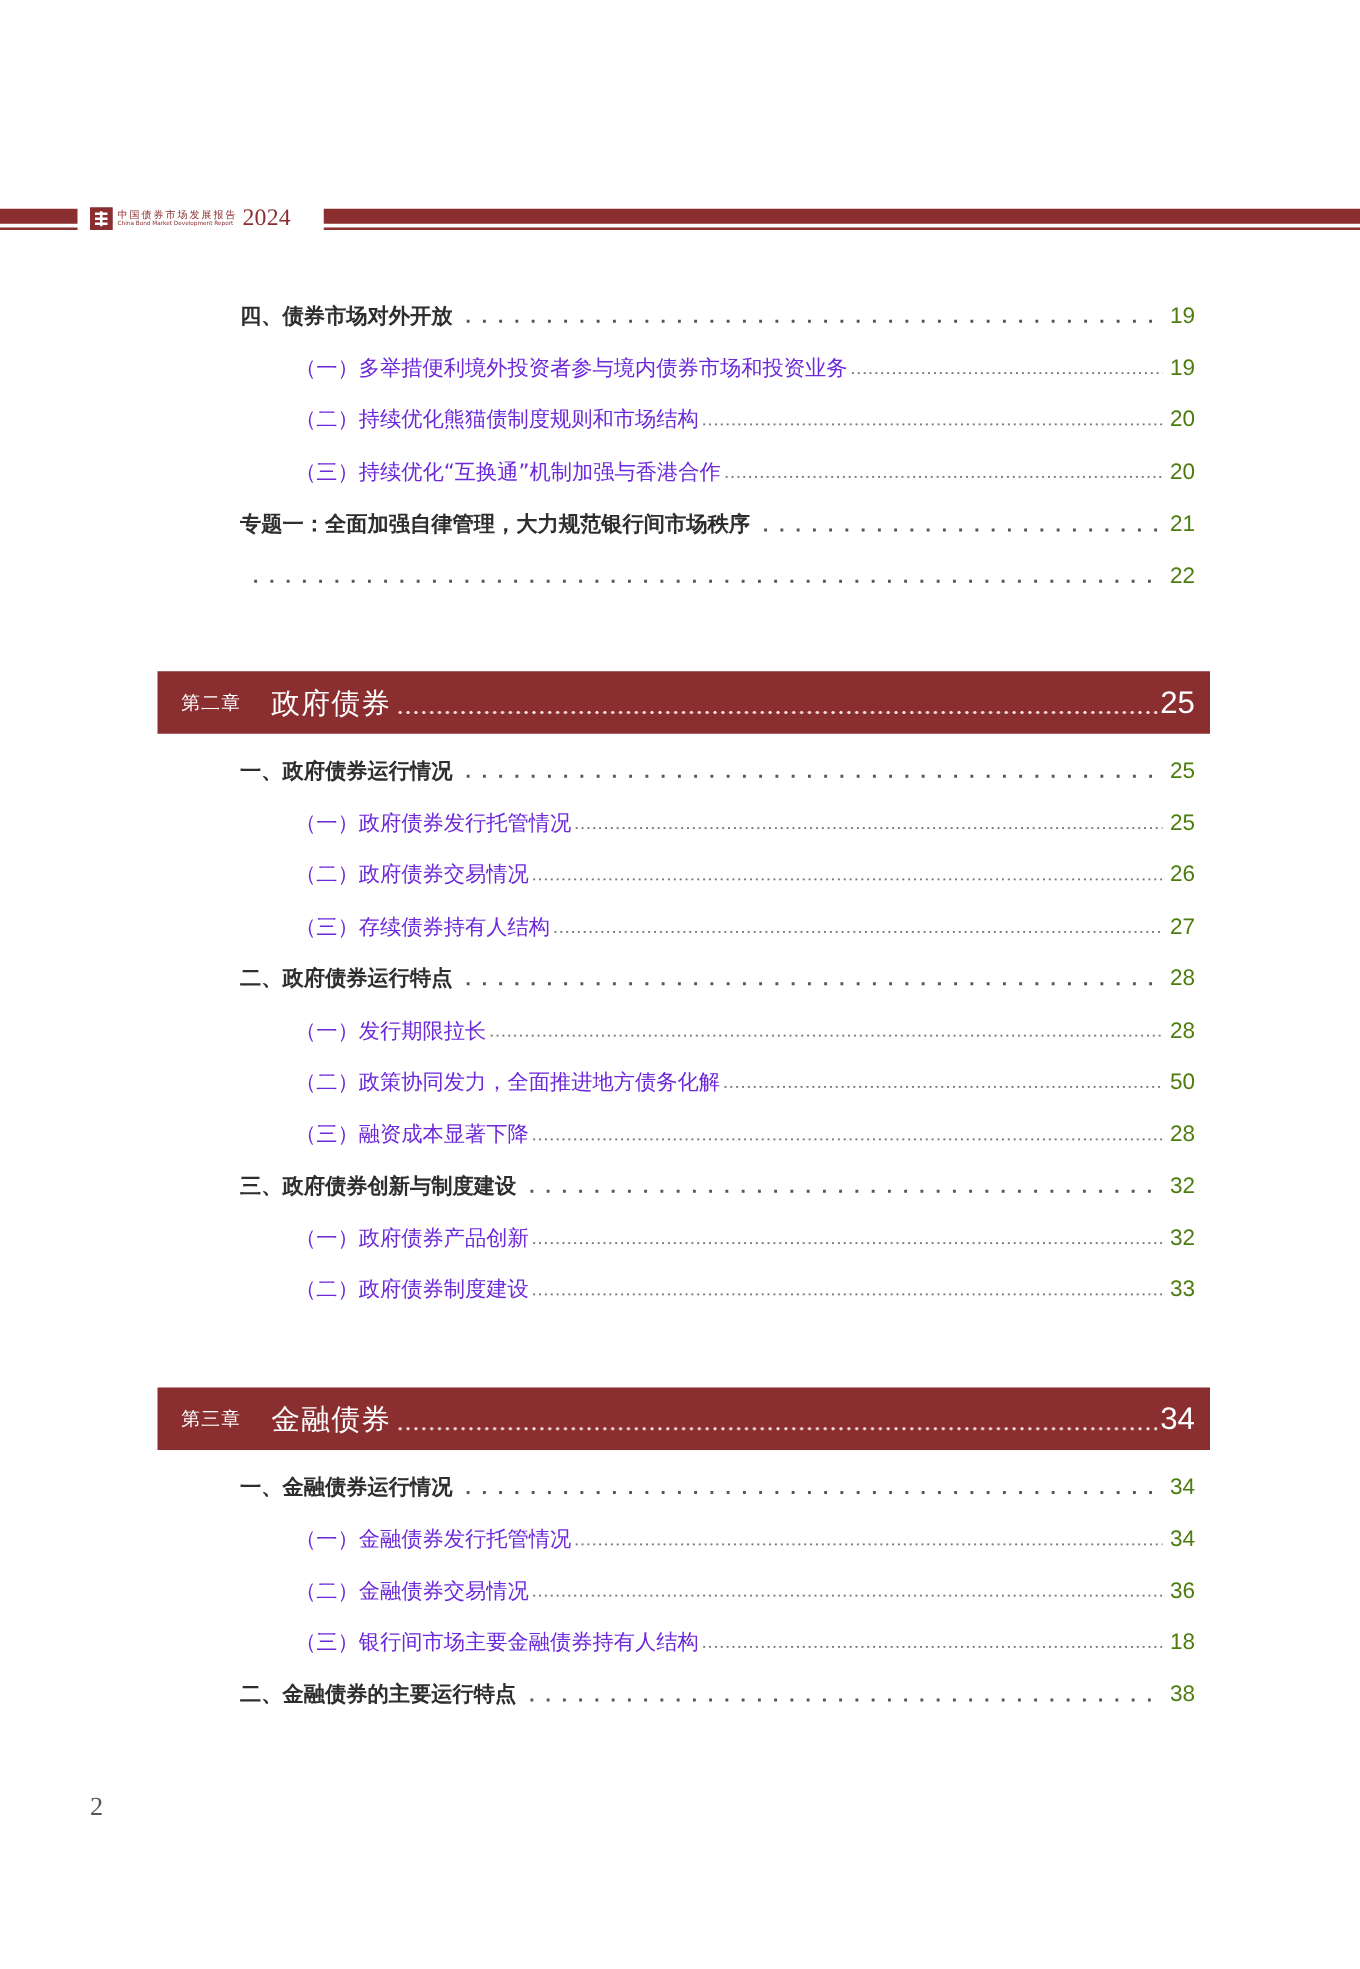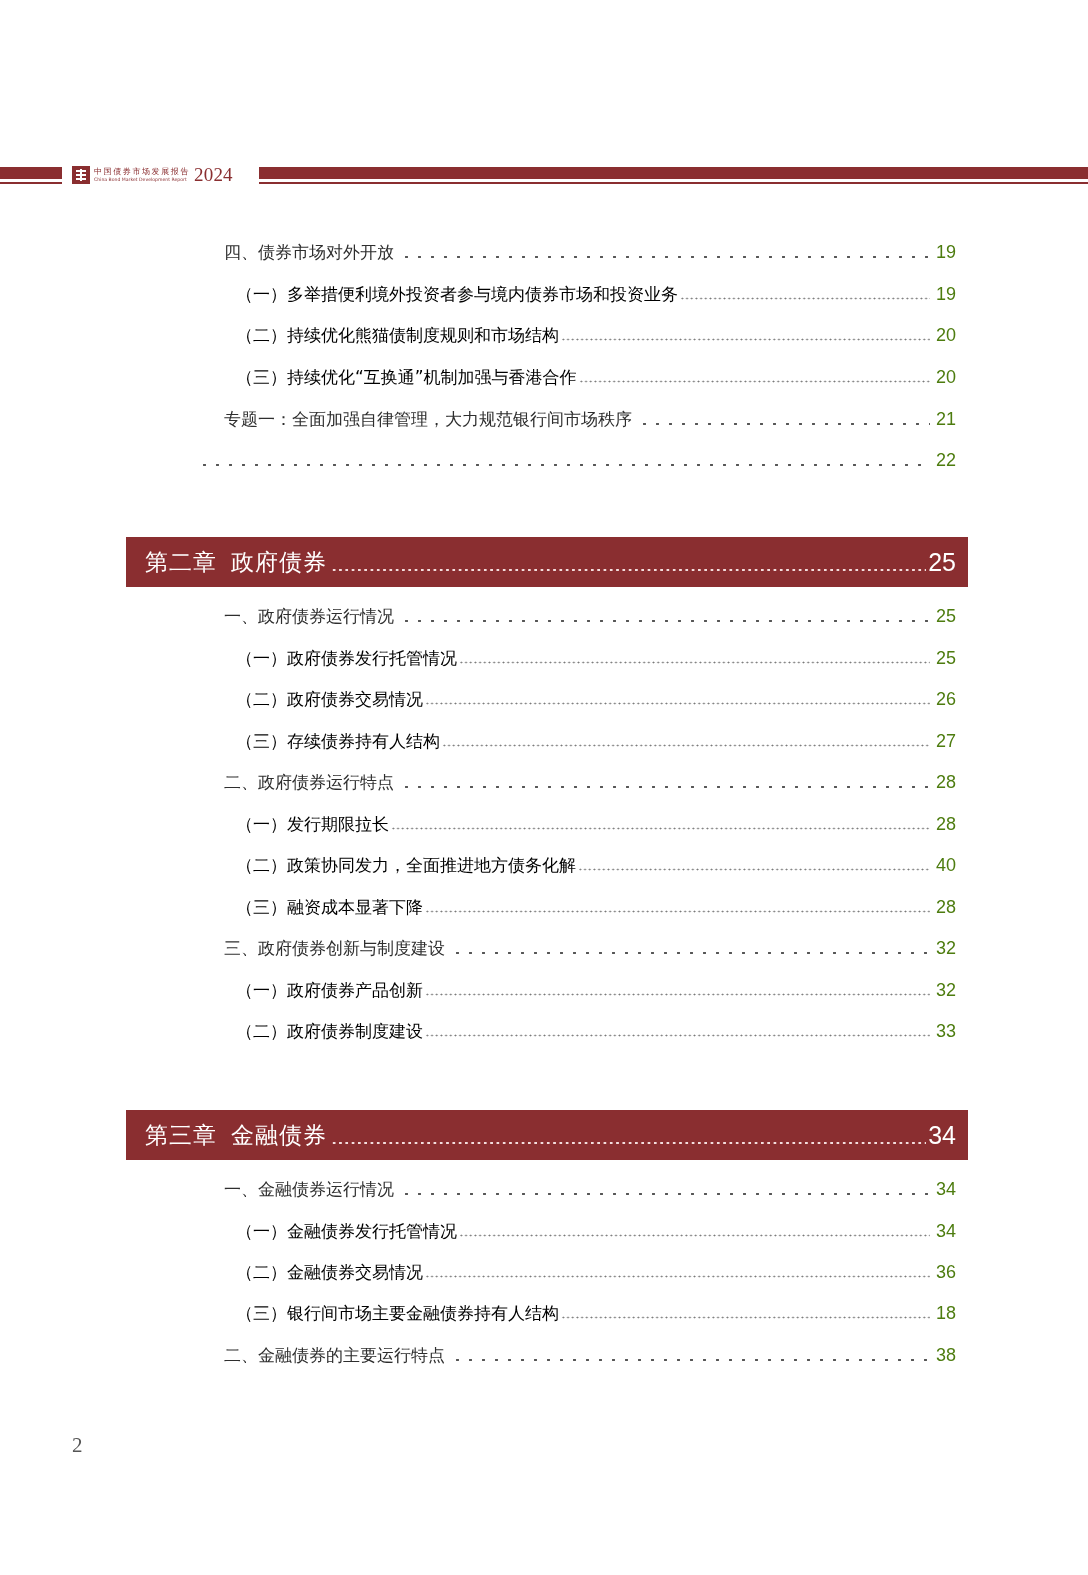--- a/index.html
+++ b/index.html
@@ -99,26 +99,25 @@
       align-items: center;
       font-size: 17px;
       white-space: nowrap;
     }
     .toc-row.sub {
       left: 236px;
       width: 720px;
     }
     .toc-row .t {
       flex: 0 0 auto;
-      color: #000000;
+      color: #6d28d9;
     }
     .toc-row.l1 .t {
-      font-weight: normal;
+      font-weight: bold;
       color: #2e2e2e;
-      margin-left: 32px;
     }
     .toc-row .leader {
       flex: 1 1 auto;
       height: 26px;
       margin: 0 4px 0 6px;
       background-repeat: repeat-x;
       background-position: left 16px;
     }
     .toc-row.l1 .leader {
       background-image: radial-gradient(circle, #555 1.1px, transparent 1.5px);
@@ -146,23 +145,23 @@
       height: 50px;
       background: #8a2e30;
       display: flex;
       align-items: center;
       box-sizing: border-box;
       padding: 0 12px 0 19px;
       color: #ffffff;
       white-space: nowrap;
     }
     .chapter .ch-num {
-      font-size: 23px;
+      font-size: 15px;
       letter-spacing: 1px;
-      margin-right: 14px;
+      margin-right: 24px;
     }
     .chapter .ch-title {
       font-size: 23px;
       letter-spacing: 1px;
     }
     .chapter .ch-leader {
       flex: 1 1 auto;
       height: 50px;
       margin: 0 2px 0 4px;
       background-image: radial-gradient(circle, #f3dede 1.1px, transparent 1.5px);
@@ -268,21 +267,21 @@
     <span class="pg">28</span>
   </div>
   <div class="toc-row sub" style="top:811px">
     <span class="t">（一）发行期限拉长</span>
     <span class="leader"></span>
     <span class="pg">28</span>
   </div>
   <div class="toc-row sub" style="top:852px">
     <span class="t">（二）政策协同发力，全面推进地方债务化解</span>
     <span class="leader"></span>
-    <span class="pg">40</span>
+    <span class="pg">50</span>
   </div>
   <div class="toc-row sub" style="top:894px">
     <span class="t">（三）融资成本显著下降</span>
     <span class="leader"></span>
     <span class="pg">28</span>
   </div>
   <div class="toc-row l1" style="top:935px">
     <span class="t">三、政府债券创新与制度建设</span>
     <span class="leader"></span>
     <span class="pg">32</span>

